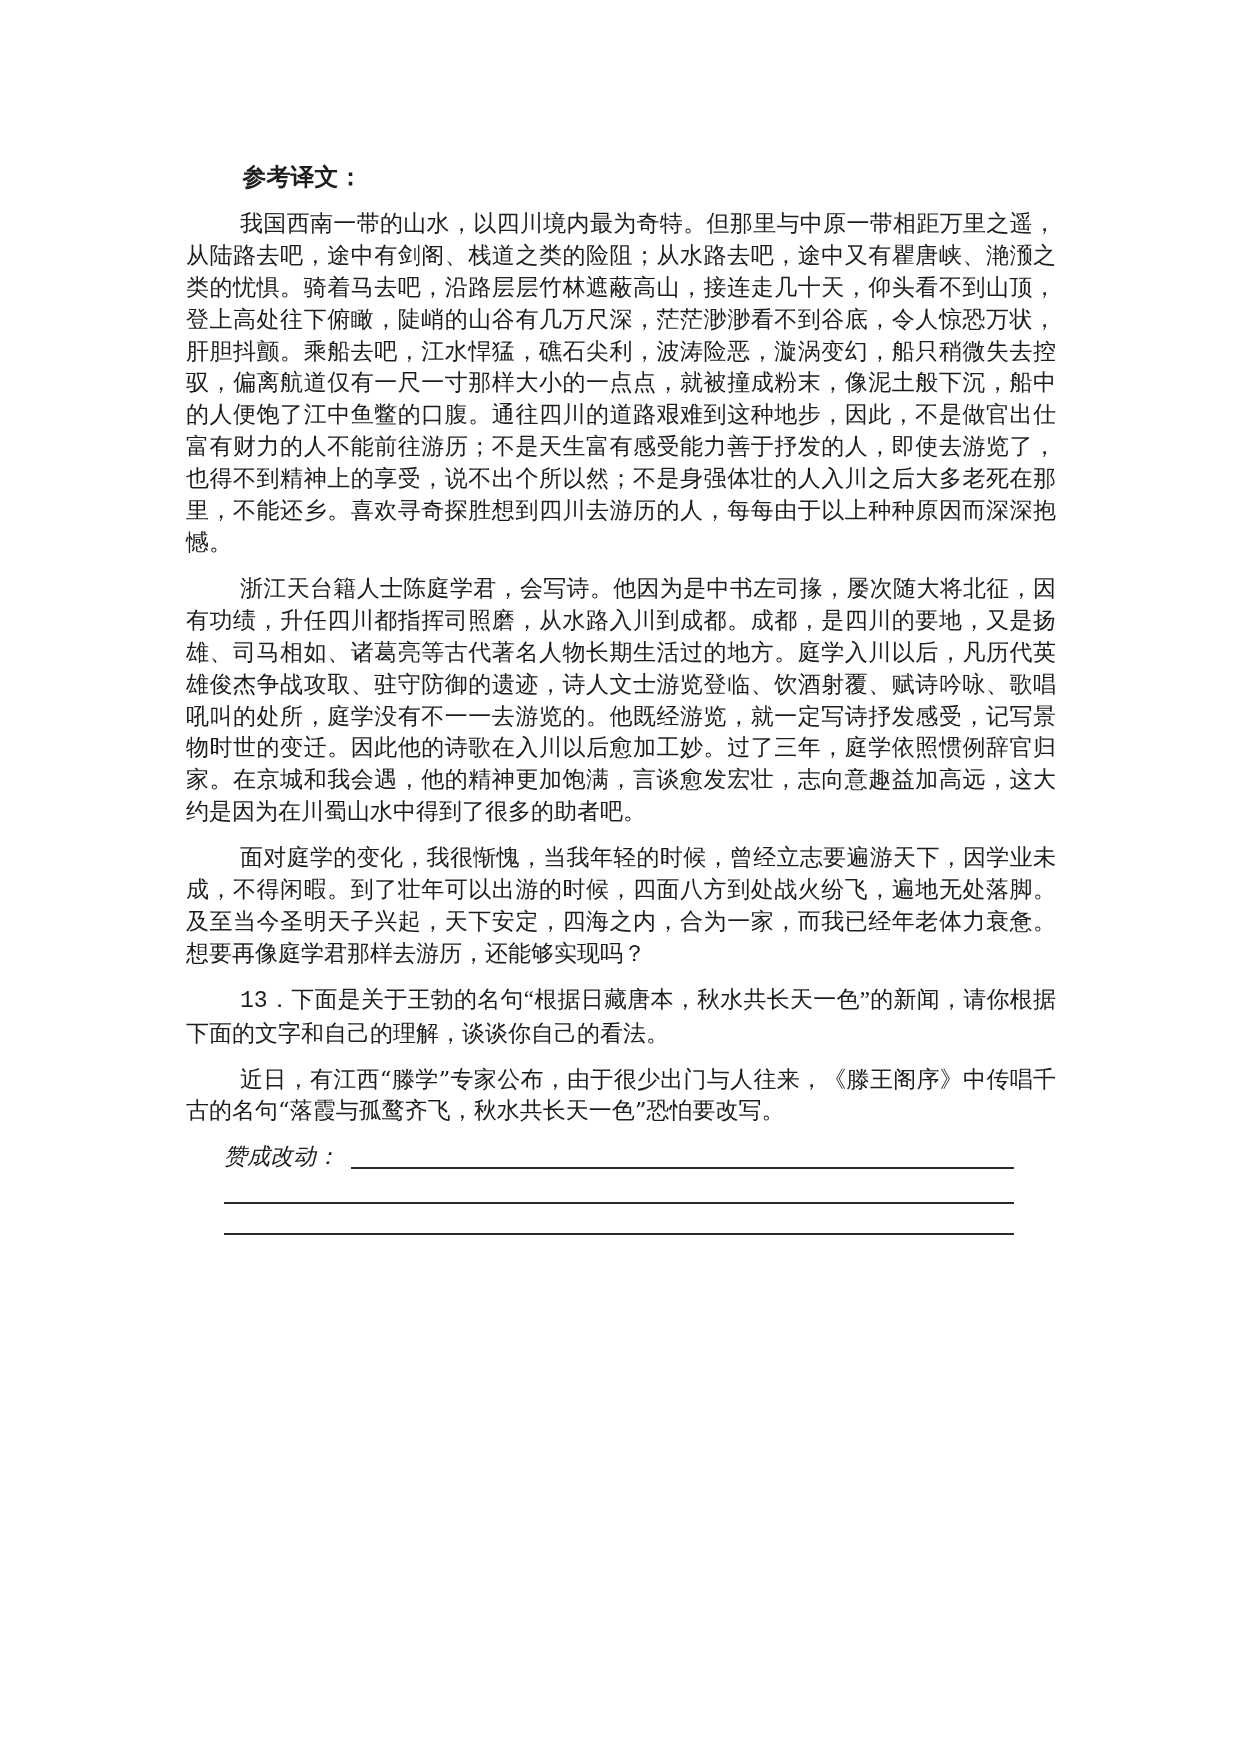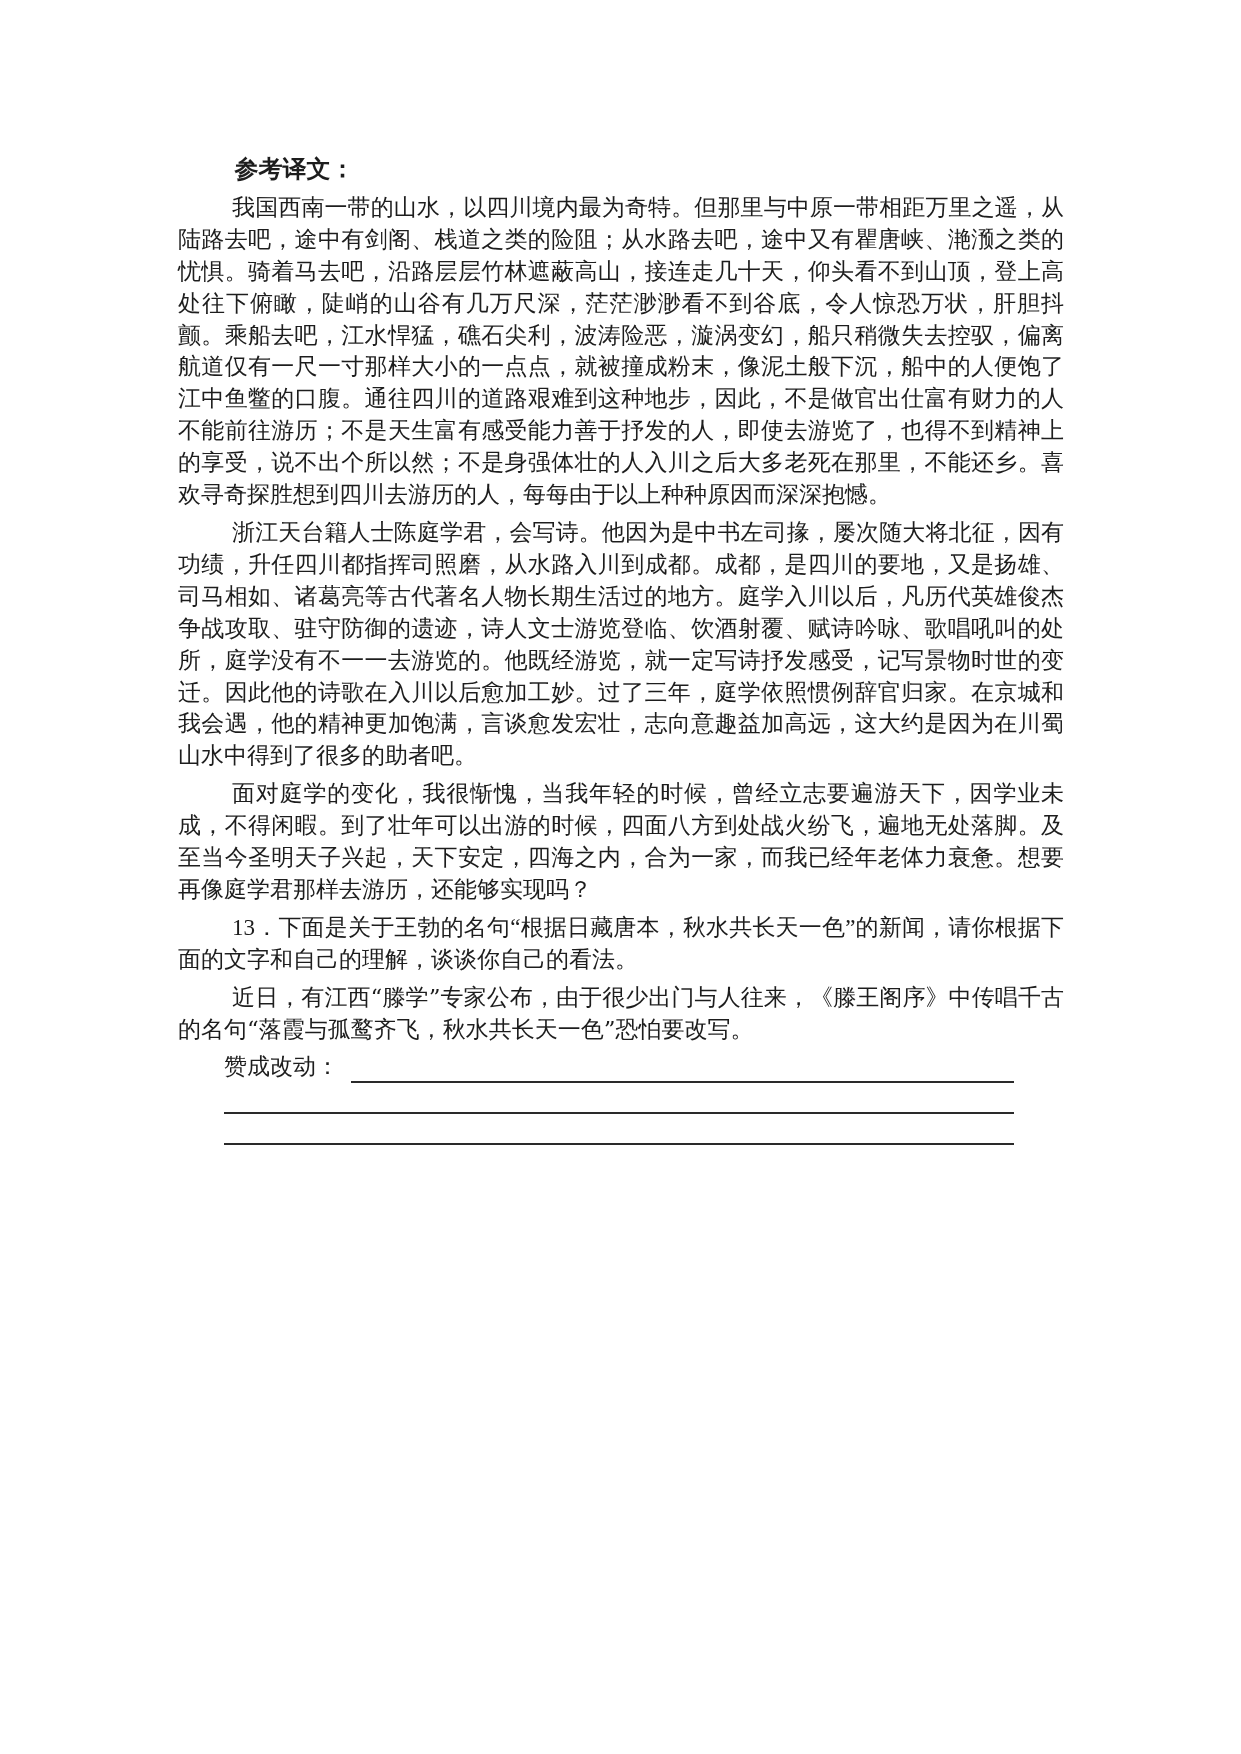--- a/index.html
+++ b/index.html
@@ -6,27 +6,27 @@
   .page {
     position:relative;
     width:1241px; height:1754px;
     background:#ffffff;
     box-sizing:border-box;
     padding:148px 171px 0 172px;
     color:#1d1d1d;
     overflow:hidden;
   }
   .content { width:898px; }
-  p { margin:6px; font-size:23px; line-height:31.9px; text-align:justify; text-indent:2.35em; }
+  p { margin:14px; font-size:23px; line-height:31.9px; text-align:justify; text-indent:2.35em; }
   .hei  { font-family:"DejaVu Sans","Liberation Sans",sans-serif; font-weight:bold; }
   .kai  { font-family:"DejaVu Serif",serif; }
   .song { font-family:"Liberation Serif",serif; }
   .heading { font-size:24px; }
-  .qnum { font-family:Liberation Serif, serif; }
-  .blank-row { display:flex; align-items:flex-end; margin:0 56px 0 52px; height:32px; }
+  .qnum { font-family:Liberation Mono, monospace; }
+  .blank-row { display:flex; margin:0 56px 0 52px; height:32px;font-style:italic; }
   .blank-row .blank-label { font-size:23px; line-height:32px; white-space:nowrap; font-family:"Liberation Serif",serif; }
   .blank-row .blank-line { flex:1; margin-left:12px; border-bottom:2px solid #2a2a2a; height:26px; }
   .full-line { margin:29px 56px 0 52px; height:0; border-bottom:2px solid #2a2a2a; }
   .oppose-gap { margin-top:12px; }
   .answer-p { margin-top:9px; line-height:32.5px; }
   .answer-label { font-family:"DejaVu Sans","Liberation Sans",sans-serif; font-weight:bold; }
 </style>
 </head>
 <body>
 

